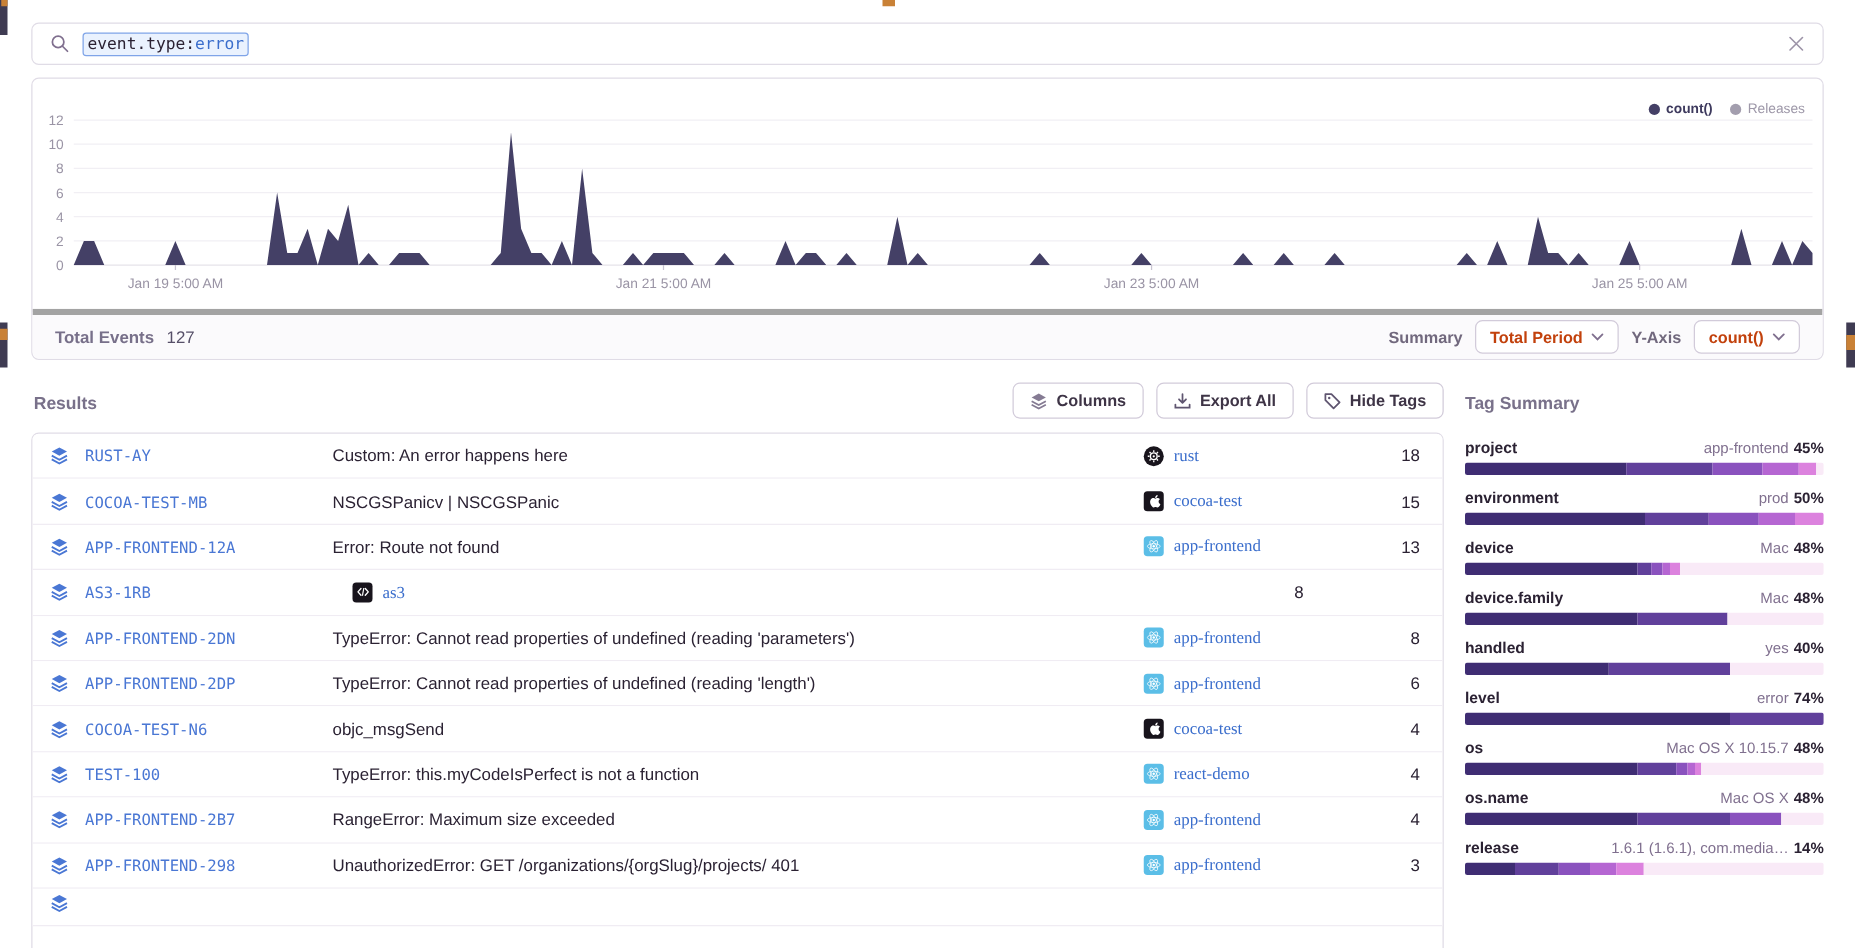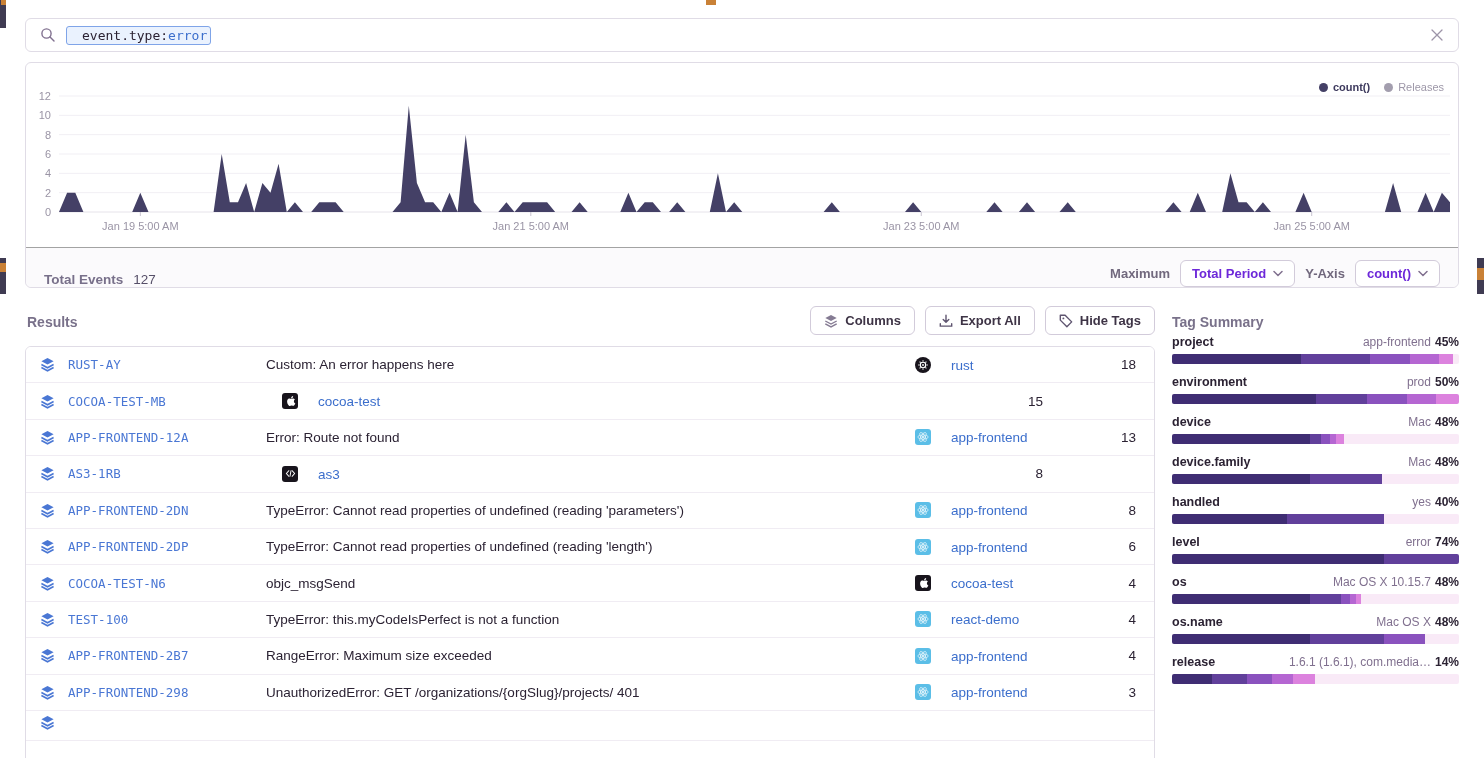--- a/index.html
+++ b/index.html
@@ -4,61 +4,61 @@
 <style>
   * { margin:0; padding:0; box-sizing:border-box; }
   html,body { width:1484px; height:758px; background:#fff; overflow:hidden;
     font-family:"Liberation Sans", sans-serif; color:#2b2233; }
   .card { position:absolute; background:#fff; border:1px solid #e0dce6; border-radius:6px; }
 
   
   .search-card { left:25px; top:18px; width:1434px; height:34px; display:flex; align-items:center; padding:0 14px; }
   .search-token { margin-left:10px; font-family:"DejaVu Sans Mono", monospace; font-size:13px;
     background:#eaf2fe; border:1px solid #7fa4e8; border-radius:3px; padding:1px 3px; }
-  .tok-key { color:#2b2233;margin-left:12px; }
+  .tok-key { color:#2b2233; }
   .tok-val { color:#3b6ecc; }
   .search-close { margin-left:auto; cursor:pointer; display:flex; }
 
   
   .chart-card { left:25px; top:62px; width:1434px; height:226px; }
   .chart-legend { position:absolute; right:14px; top:18px; display:flex; gap:14px; align-items:center;
     font-size:11px; }
   .legend-item { display:flex; align-items:center; gap:5px; font-weight:700; }
   .legend-dot { width:9px; height:9px; border-radius:50%; display:inline-block; }
-  .chart-footer { position:absolute; left:0; right:0; bottom:0; height:40px; border-top:1px solid #a3a3a3;
-    background:#fbfafc; border-radius:0 0 6px 6px; display:flex; align-items:flex-end; padding:0 18px; }
+  .chart-footer { position:absolute; left:0; right:0; bottom:0; height:40px; border-top:5px solid #a3a3a3;
+    background:#fbfafc; border-radius:0 0 6px 6px; display:flex; align-items:center; padding:0 18px; }
   .tot-label { color:#78708a; font-weight:700; font-size:13.5px; }
   .tot-value { color:#564f68; font-size:13.5px; margin-left:10px; }
   .footer-right { margin-left:auto; display:flex; align-items:center; gap:10px; }
   .ctl-label { color:#71687d; font-weight:700; font-size:13px; }
   .select-btn { display:flex; align-items:center; gap:7px; background:#fff; border:1px solid #d2cbda;
-    border-radius:6px; padding:5px 11px; font-size:13px; font-weight:700; color:#6d28d9; cursor:pointer; }
+    border-radius:6px; padding:5px 11px; font-size:13px; font-weight:700; color:#c2410c; cursor:pointer; }
 
   
   .results-title { position:absolute; left:27px; top:314px; font-size:14px; font-weight:700; color:#79718a; }
   .btn-row { position:absolute; left:25px; top:306px; width:1130px; display:flex; justify-content:flex-end; gap:10px; }
   .btn { display:flex; align-items:center; gap:7px; background:#fff; border:1px solid #d2cbda; border-radius:6px;
     padding:6px 13px; font-size:13px; font-weight:700; color:#3e3446; cursor:pointer; }
 
   
   .table-card { left:25px; top:346px; width:1130px; height:420px; border-radius:6px 6px 0 0; overflow:hidden; }
   .t-row { display:grid; grid-template-columns:42px 198px 1fr 162px 93px; align-items:center;
     height:36.4px; border-bottom:1px solid #f0ecf3; background:#fff; }
   .t-head { height:37px; background:#fafafc; border-bottom:1px solid #e8e4ee; }
   .t-head .hcell { font-size:11px; font-weight:700; letter-spacing:.6px; color:#756a80; }
   .cell-icon { display:flex; justify-content:center; }
   .cell-issue { font-family:"DejaVu Sans Mono", monospace; font-size:12.5px; color:#4a77d4; cursor:pointer; }
   .cell-title { font-size:13.5px; color:#2b2233; padding-right:12px; white-space:nowrap; overflow:hidden; }
-  .cell-project { display:flex; align-items:flex-end; gap:20px; font-size:13.5px; color:#3b6ecc; cursor:pointer; }
+  .cell-project { display:flex; align-items:flex-start; gap:8px; font-size:13.5px; color:#3b6ecc; cursor:pointer;font-family:Liberation Serif, serif; }
   .cell-count { text-align:right; padding-right:18px; font-size:13.5px; color:#2b2233; }
   .proj-badge { width:16px; height:16px; border-radius:3px; display:flex; align-items:center; justify-content:center; flex:none; }
 
   
   .tag-col { position:absolute; left:1172px; top:314px; width:287px; }
-  .tag-title { font-size:14px; font-weight:700; color:#79718a; margin-bottom:5px; }
+  .tag-title { font-size:14px; font-weight:700; color:#79718a; margin-bottom:21px; }
   .tag-block { margin-bottom:11px; }
   .tag-head { display:flex; justify-content:space-between; align-items:baseline; margin-bottom:5px; }
   .tag-name { font-size:12.5px; font-weight:700; color:#2b2233; }
   .tag-val { font-size:12px; color:#80708f; }
   .tag-pct { font-weight:700; color:#2b2233; margin-left:4px; }
   .tag-bar { height:10px; border-radius:2px; overflow:hidden; display:flex; }
   .tag-seg { height:100%; }
 
   .artifact { position:absolute; }
   svg { display:block; }
@@ -122,21 +122,21 @@
       </span>
     <span class="legend-item" style="color:#9d97a8;font-weight:400;">
         <span class="legend-dot" style="background:#a39eae;"></span>
         <span>Releases</span>
       </span>
   </div>
   <div class="chart-footer">
     <span class="tot-label">Total Events</span>
     <span class="tot-value">127</span>
     <div class="footer-right">
-      <span class="ctl-label">Maximum</span>
+      <span class="ctl-label">Summary</span>
       <button class="select-btn">
         <span>Total Period</span>
         <span>
             <svg width="10" height="7" viewBox="0 0 10 7">
               <path d="M1 1.5 L5 5.5 L9 1.5" fill="none" stroke="#80708f" stroke-width="1.5" stroke-linecap="round"></path>
             </svg>
           </span>
       </button>
       <span class="ctl-label">Y-Axis</span>
       <button class="select-btn">
@@ -218,20 +218,21 @@
       </div>
       <div class="t-row">
         <div class="cell-icon">
           <svg width="15" height="15" viewBox="0 0 16 16">
             <path d="M8 1 L14.5 4.5 L8 8 L1.5 4.5 Z" fill="#4a77d4"></path>
             <path d="M1.5 8 L8 11.5 L14.5 8" fill="none" stroke="#4a77d4" stroke-width="1.6"></path>
             <path d="M1.5 11.2 L8 14.7 L14.5 11.2" fill="none" stroke="#4a77d4" stroke-width="1.6"></path>
           </svg>
         </div>
         <div class="cell-issue">COCOA-TEST-MB</div>
+        <div class="cell-title">NSCGSPanicv | NSCGSPanic</div>
         <div class="cell-project" style="padding-left:16px;">
           <span class="proj-badge" style="background:#18141c;">
             <svg width="11" height="12" viewBox="0 0 14 16">
               <path fill="#fff" d="M11.5 8.3c0-1.6 1.3-2.4 1.4-2.4-.8-1.1-2-1.3-2.4-1.3-1-.1-2 .6-2.5.6-.5 0-1.3-.6-2.2-.6-1.1 0-2.2.7-2.8 1.7-1.2 2-.3 5 .9 6.6.6.8 1.2 1.7 2.1 1.7.9 0 1.2-.5 2.2-.5 1 0 1.3.5 2.2.5.9 0 1.5-.8 2.1-1.6.7-.9.9-1.8.9-1.9-.1 0-1.9-.7-1.9-2.8zM9.8 3.6c.5-.6.8-1.4.7-2.2-.7 0-1.5.5-2 1-.4.5-.8 1.3-.7 2.1.8.1 1.5-.4 2-.9z"></path>
             </svg>
           </span>
           <span>cocoa-test</span>
         </div>
         <div class="cell-count">15</div>
       </div>

